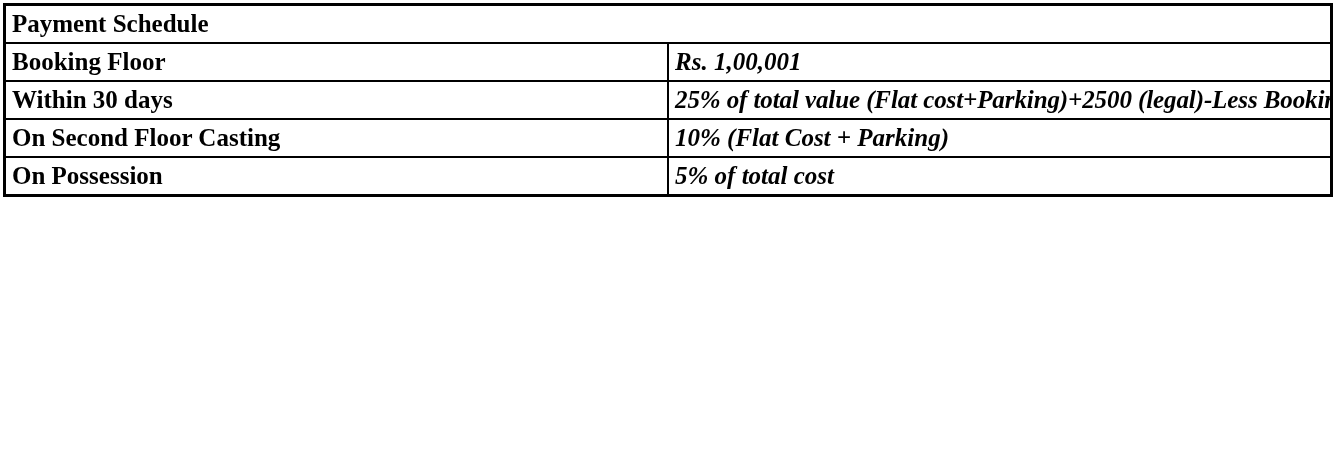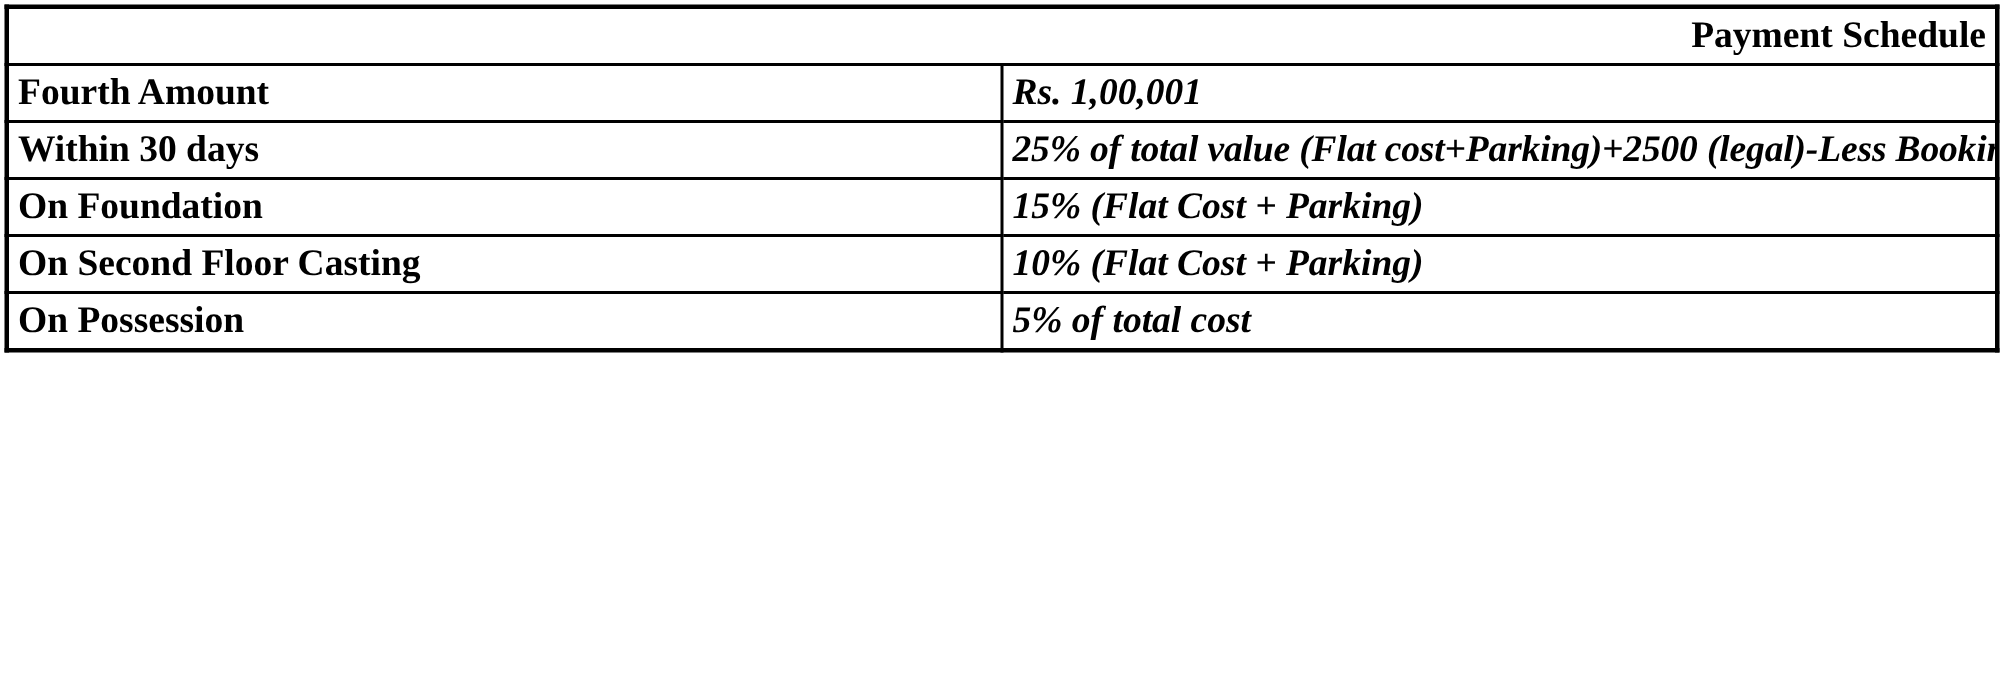--- a/index.html
+++ b/index.html
@@ -31,21 +31,21 @@
     font-weight: bold;
     font-size: 25px;
     line-height: 1.0;
     color: #000;
     padding: 5px 6px 6px 6px;
     vertical-align: middle;
     white-space: nowrap;
     overflow: hidden;
   }
   td.title-cell {
-    text-align: right;
+    text-align: left;
     font-size: 26px;
     padding: 6px 6px 8px 6px;
     border-bottom: 3px solid #000;
   }
   td.label-cell {
     width: 352px;
     text-align: left;
   }
   td.value-cell {
     text-align: left;
@@ -58,30 +58,26 @@
 </head>
 <body>
 
 <div class="sheet">
   <table class="payment-schedule">
     <tbody>
       <tr>
         <td class="title-cell" colspan="2">Payment Schedule</td>
       </tr>
       <tr class="row-booking">
-        <td class="label-cell">Fourth Amount</td>
+        <td class="label-cell">Booking Floor</td>
         <td class="value-cell">Rs. 1,00,001</td>
       </tr>
       <tr class="row-30days">
         <td class="label-cell">Within 30 days</td>
         <td class="value-cell">25% of total value (Flat cost+Parking)+2500 (legal)-Less Booking amount</td>
-      </tr>
-      <tr>
-        <td class="label-cell">On Foundation</td>
-        <td class="value-cell">15% (Flat Cost + Parking)</td>
       </tr>
       <tr>
         <td class="label-cell">On Second Floor Casting</td>
         <td class="value-cell">10% (Flat Cost + Parking)</td>
       </tr>
       <tr>
         <td class="label-cell">On Possession</td>
         <td class="value-cell">5% of total cost</td>
       </tr>
     </tbody>

